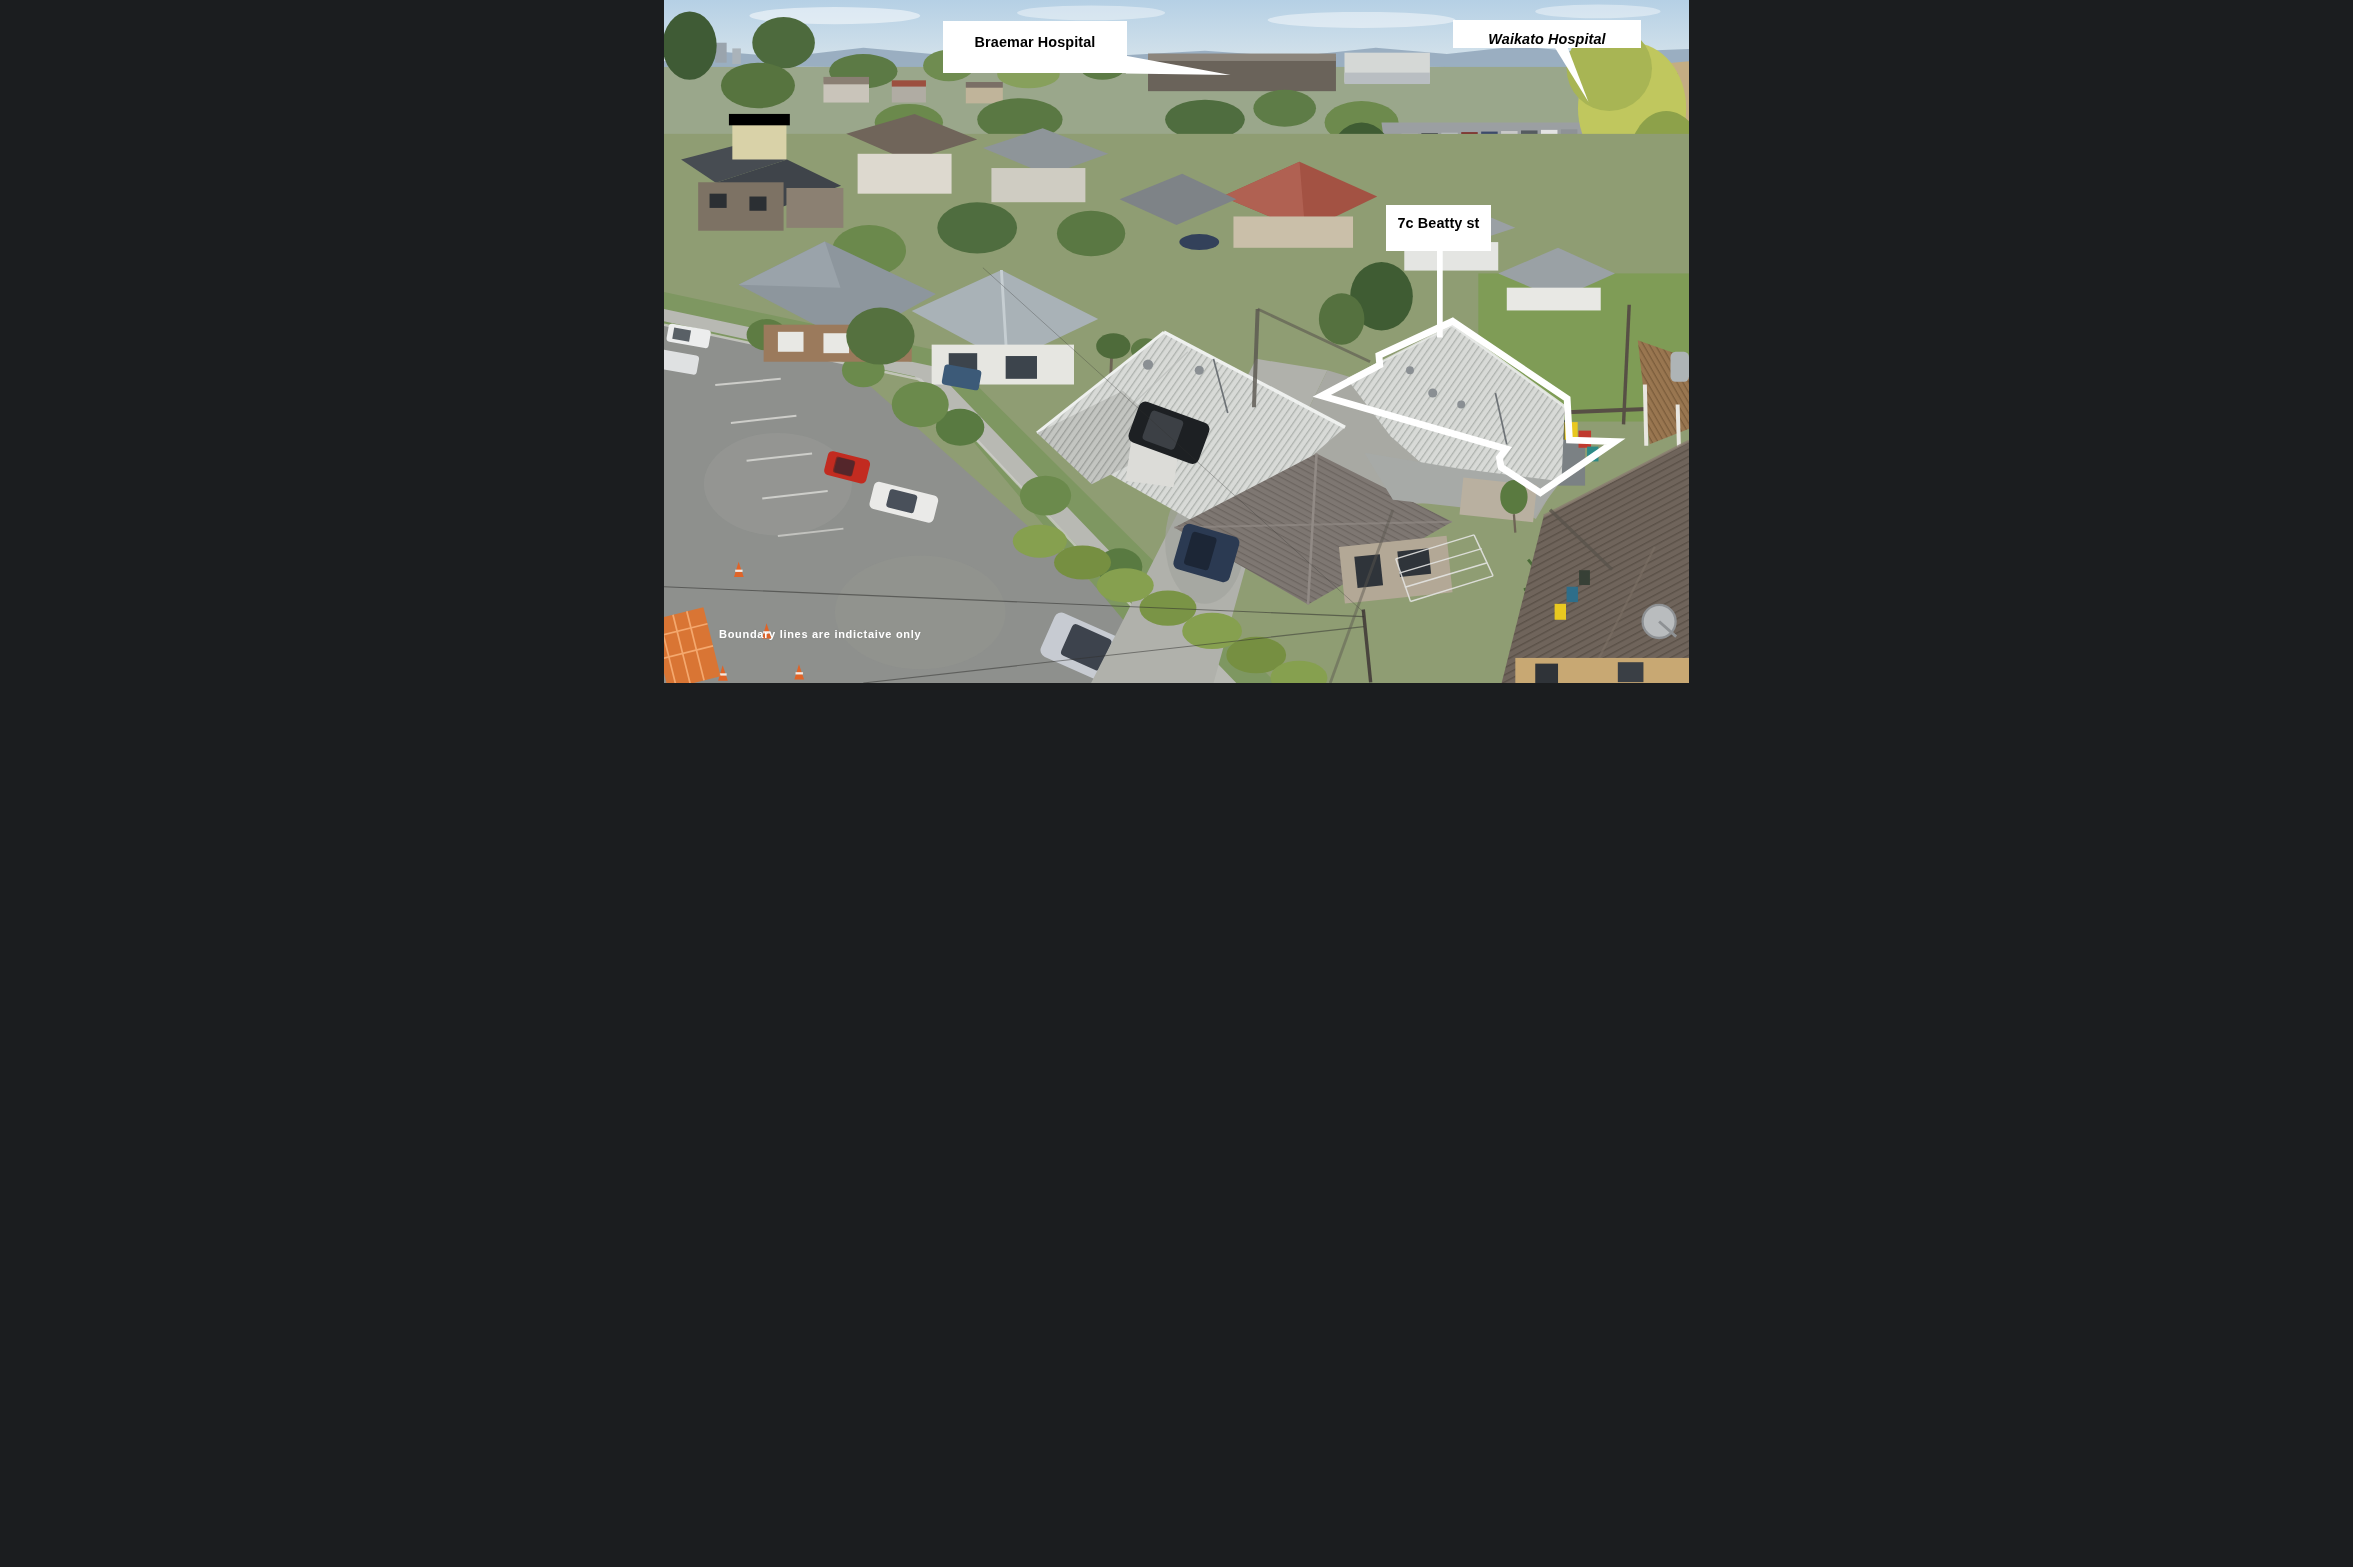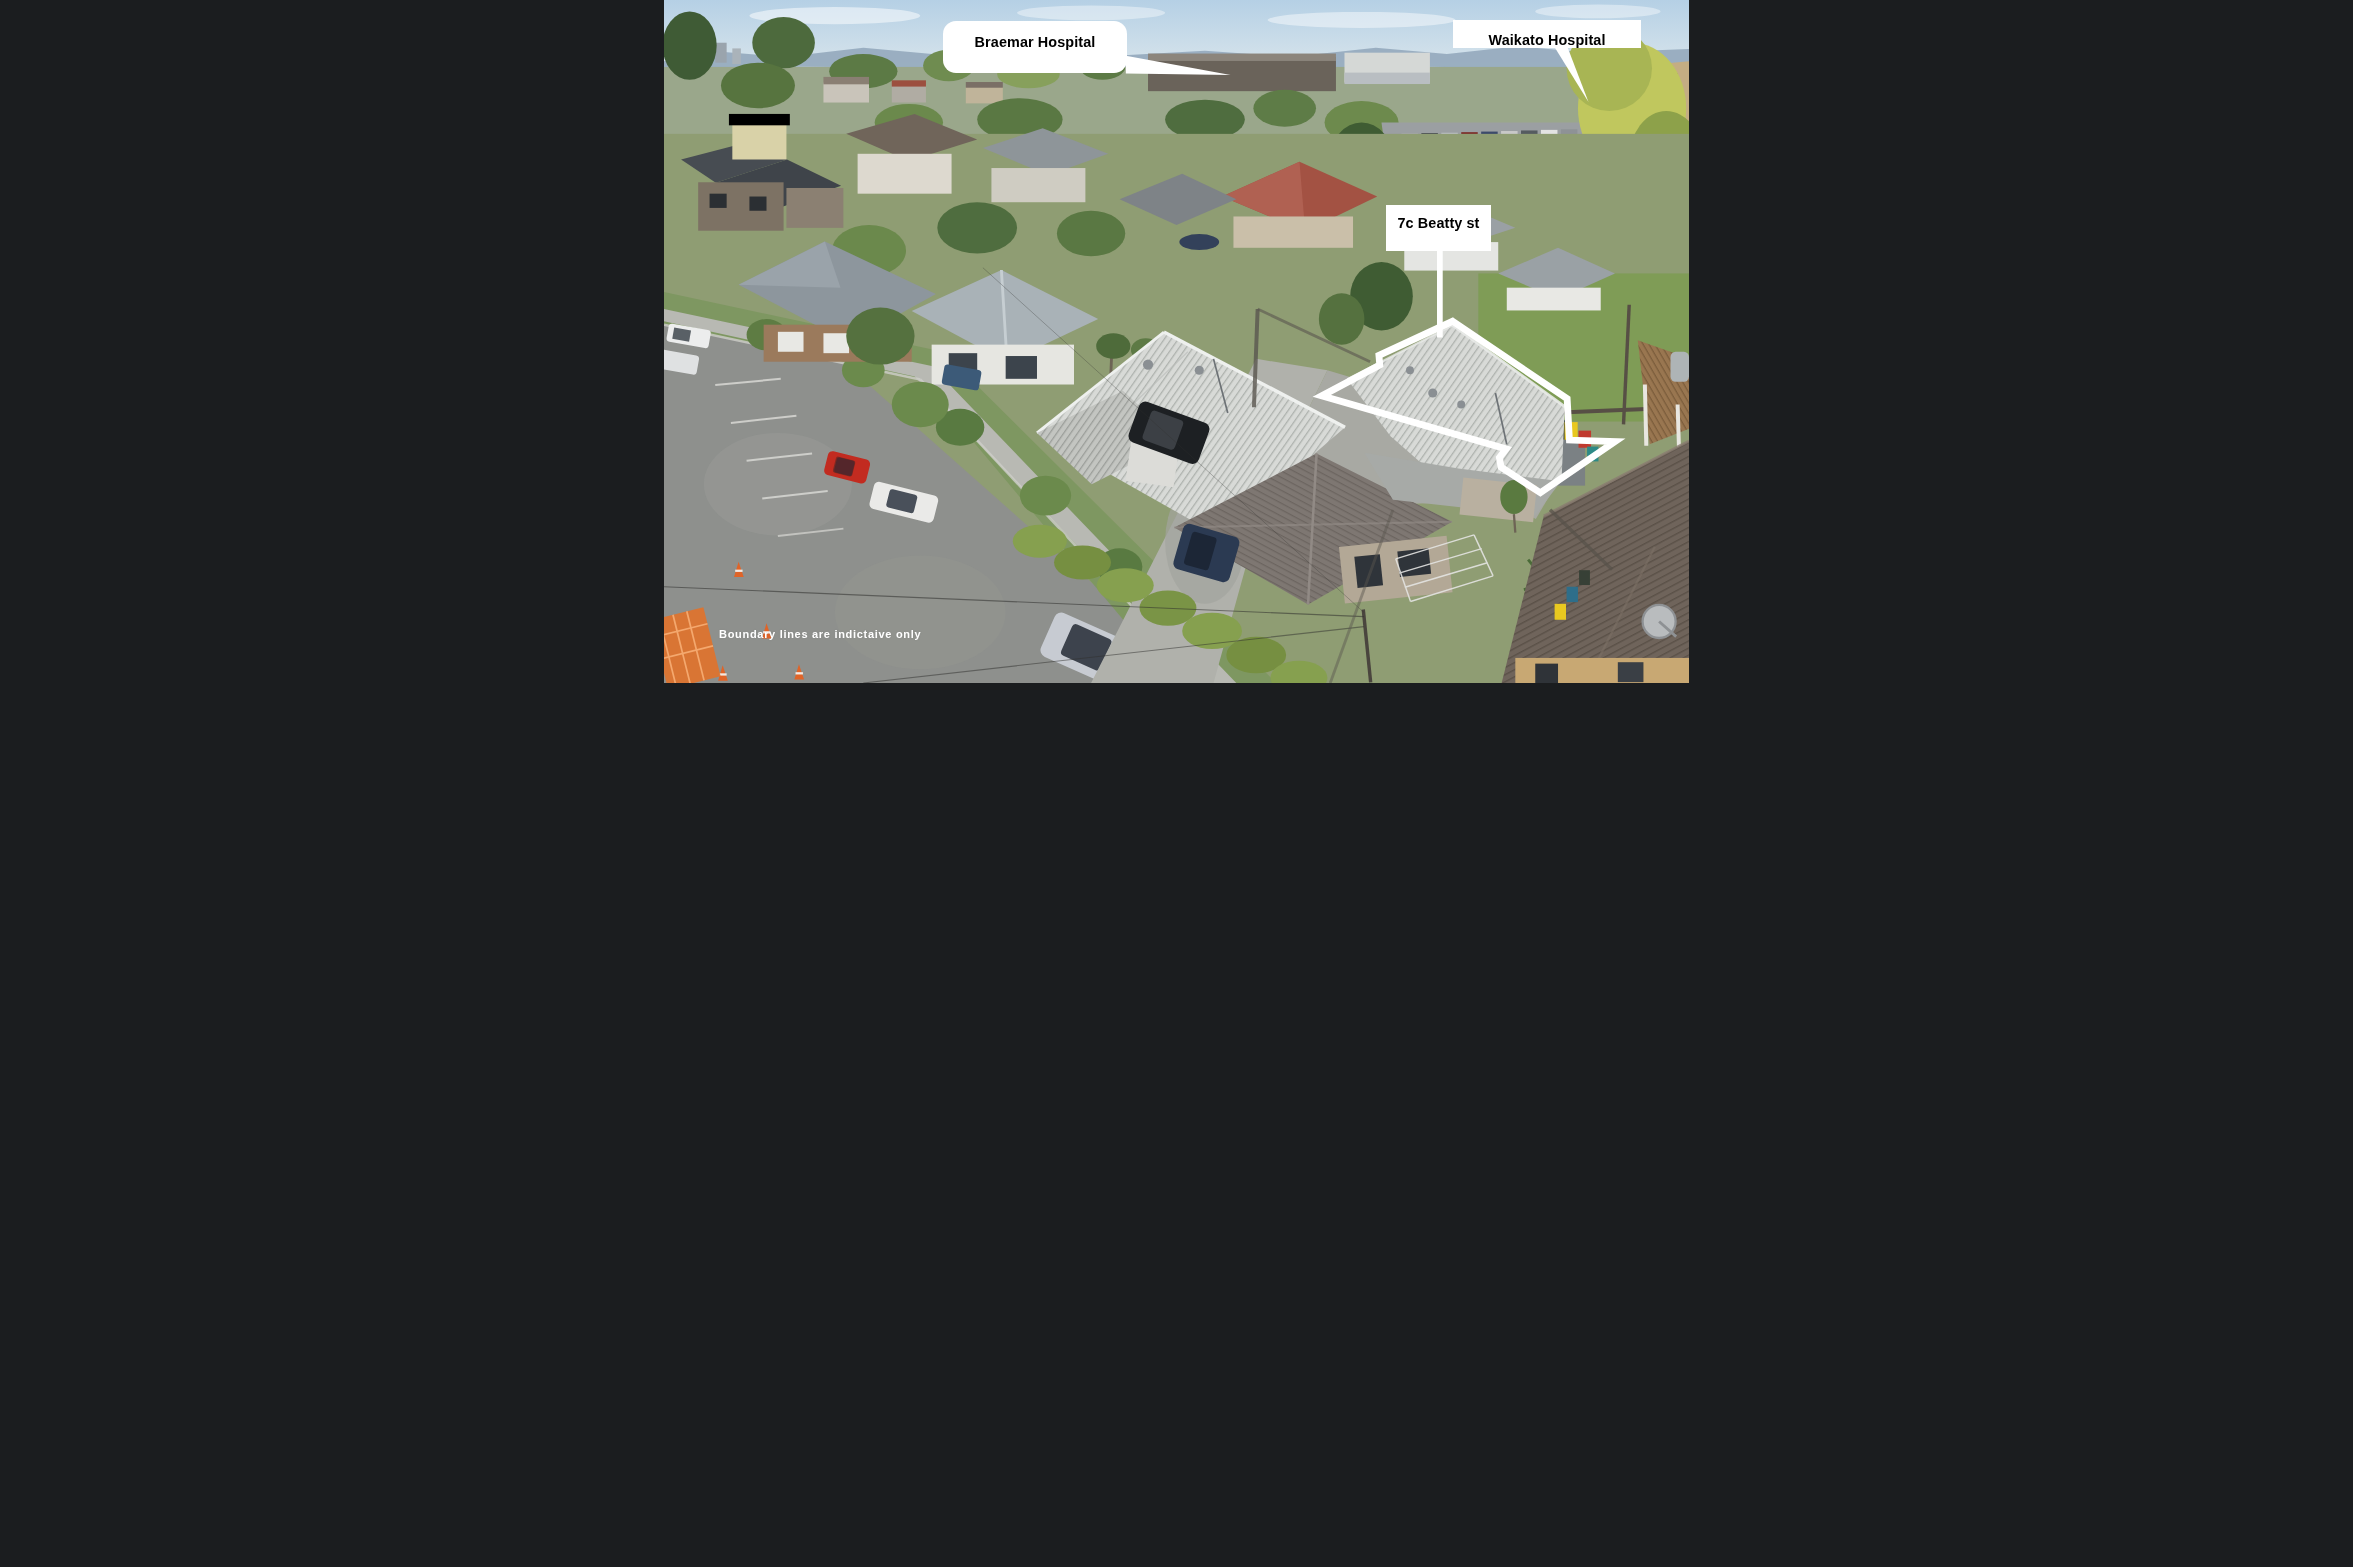--- a/index.html
+++ b/index.html
@@ -7,23 +7,23 @@
     position:relative;width:1025px;height:683px;margin:0 auto;overflow:hidden;
     font-family:"Liberation Sans","DejaVu Sans",sans-serif;background:#9aa78b;
   }
   .stage svg{position:absolute;left:0;top:0;width:100%;height:100%;display:block;}
   .map-label{
     position:absolute;background:#ffffff;color:#000;font-weight:bold;
     display:flex;justify-content:center;align-items:flex-start;
     font-size:14.4px;line-height:17px;letter-spacing:0.1px;white-space:nowrap;
     box-sizing:border-box;
   }
-  .map-label.tall{padding-top:13px;border-radius:13px;}
+  .map-label.tall{padding-top:13px;}
   .map-label.mid{padding-top:9.8px;}
-  .map-label.slim{align-items:flex-start;padding-top:12px;}
+  .map-label.slim{align-items:flex-end;padding-top:0;font-style:italic;}
   .disclaimer{
     position:absolute;left:55px;top:628px;color:#ffffff;font-weight:bold;
     font-size:11px;letter-spacing:0.7px;white-space:nowrap;
     text-shadow:0 0 1.3px rgba(120,120,120,.35);
   }
 </style>
 </head>
 <body>
 
 <div class="stage">

